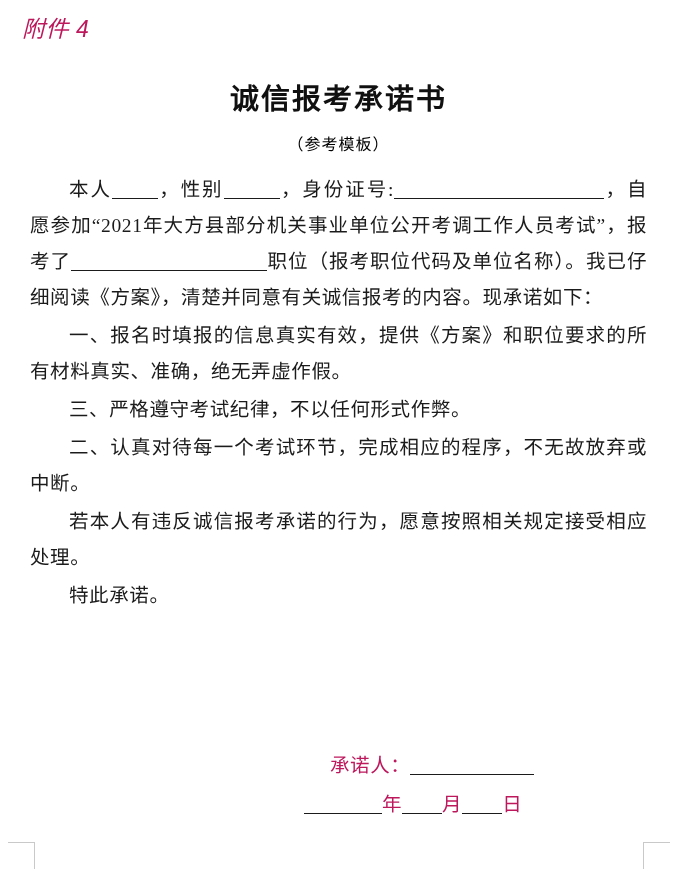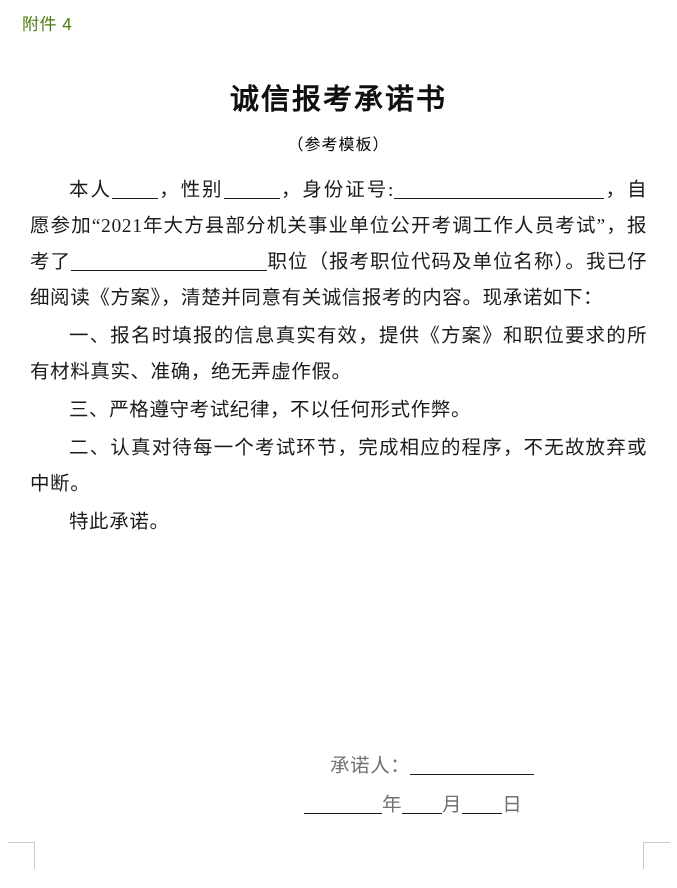--- a/index.html
+++ b/index.html
@@ -16,24 +16,25 @@
     font-family: "Liberation Serif", "DejaVu Serif", serif;
     color: #1b1b1b;
   }
 
   
   .attach-label {
     position: absolute;
     left: 22px;
     top: 10px;
     font-family: "Liberation Sans", "DejaVu Sans", sans-serif;
-    font-size: 17px;
+    font-size: 23px;
     letter-spacing: 0.5px;
-    color: #4d7c0f;
+    color: #be185d;
     white-space: nowrap;
+    font-style: italic;
   }
 
   
   .title-block {
     position: absolute;
     left: 0;
     right: 0;
     top: 62px;
     text-align: center;
     margin-top: 20px;
@@ -92,21 +93,21 @@
 
   
   .sign-block {
     position: absolute;
     left: 330px;
     top: 748px;
     width: 300px;
     font-size: 19.5px;
     line-height: 36px;
     letter-spacing: 0.6px;
-    color: #737373;
+    color: #be185d;
   }
   .sign-line {
     white-space: nowrap;
   }
   .sign-line.date {
     margin-top: 4px;
     margin-left: -26px;
     font-family: Liberation Mono, monospace;
   }
   .blank-sign  { width: 124px; }
@@ -150,20 +151,21 @@
     <p class="para indent">
       <span>本人</span><span class="blank blank-name"></span><span>，性别</span><span class="blank blank-sex"></span><span>，身份证号:</span><span class="blank blank-id"></span><span>，自愿参加“2021年大方县部分机关事业单位公开考调工作人员考试”，报考了</span><span class="blank blank-post"></span><span>职位（报考职位代码及单位名称）。我已仔细阅读《方案》，清楚并同意有关诚信报考的内容。现承诺如下：</span>
     </p>
 
     <p class="para indent">一、报名时填报的信息真实有效，提供《方案》和职位要求的所有材料真实、准确，绝无弄虚作假。</p>
 
     <p class="para indent">三、严格遵守考试纪律，不以任何形式作弊。</p>
 
     <p class="para indent">二、认真对待每一个考试环节，完成相应的程序，不无故放弃或中断。</p>
 
+    <p class="para indent">若本人有违反诚信报考承诺的行为，愿意按照相关规定接受相应处理。</p>
 
     <p class="para indent">特此承诺。</p>
 
   </div>
 
   <div class="sign-block">
     <div class="sign-line">
       <span>承诺人：</span><span class="blank blank-sign"></span>
     </div>
     <div class="sign-line date">

